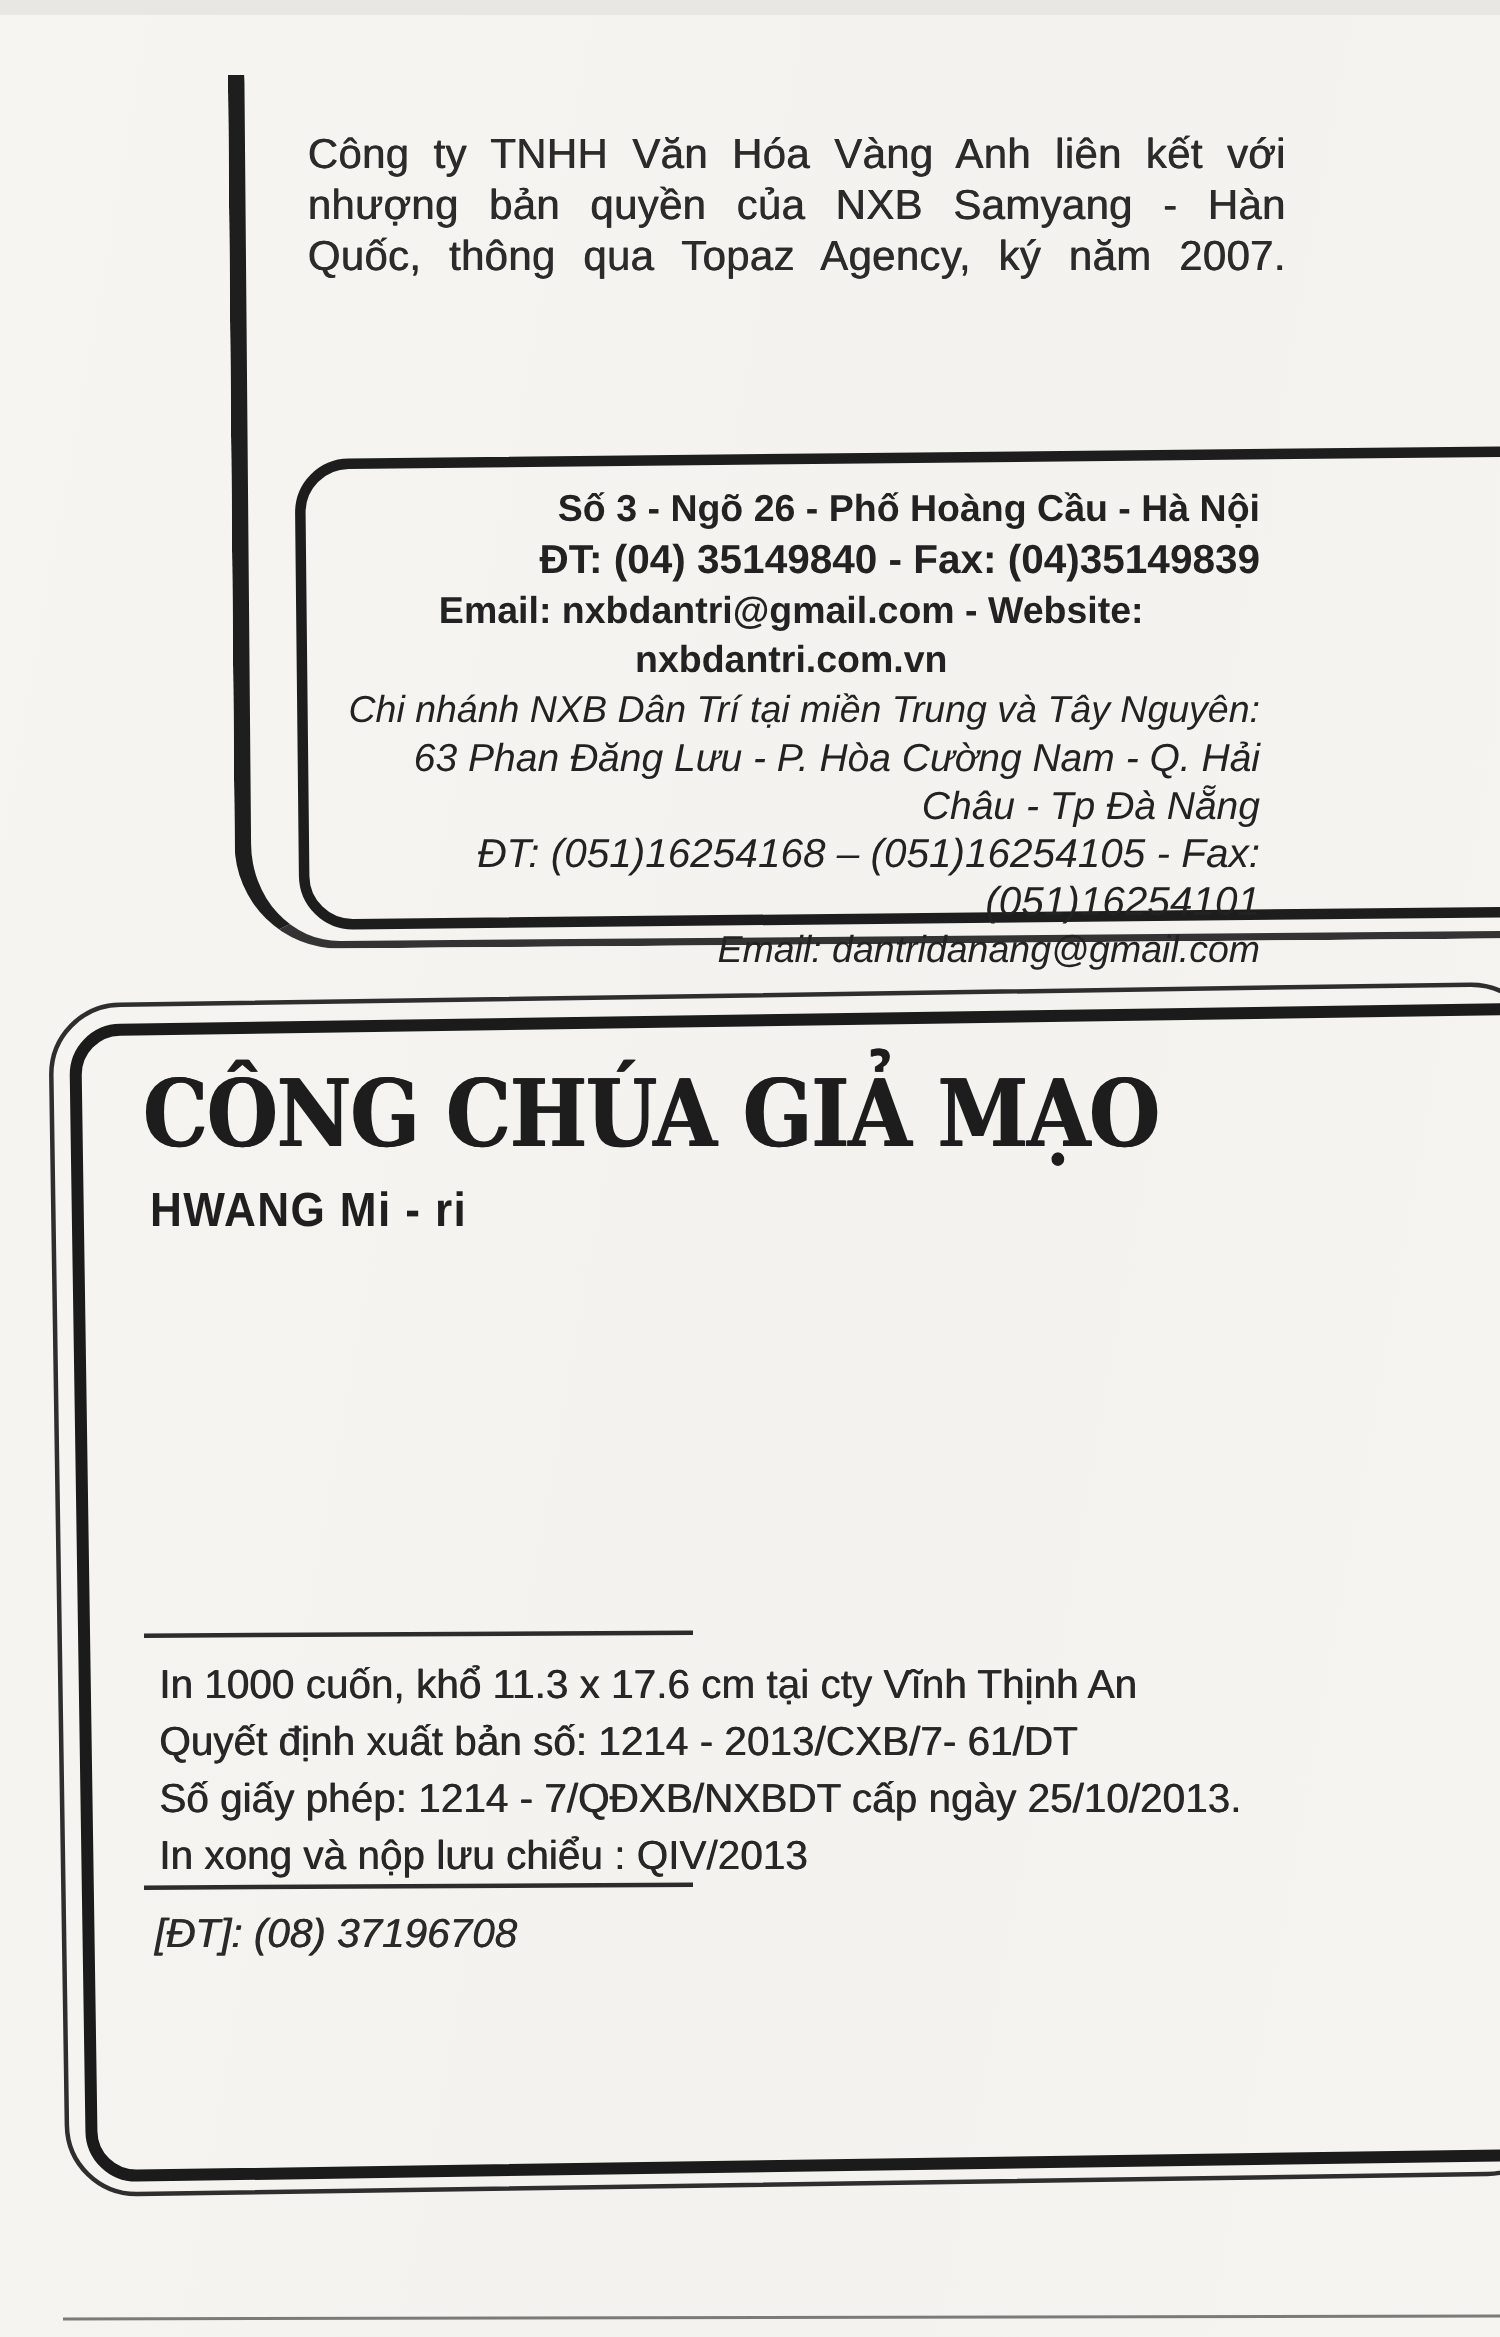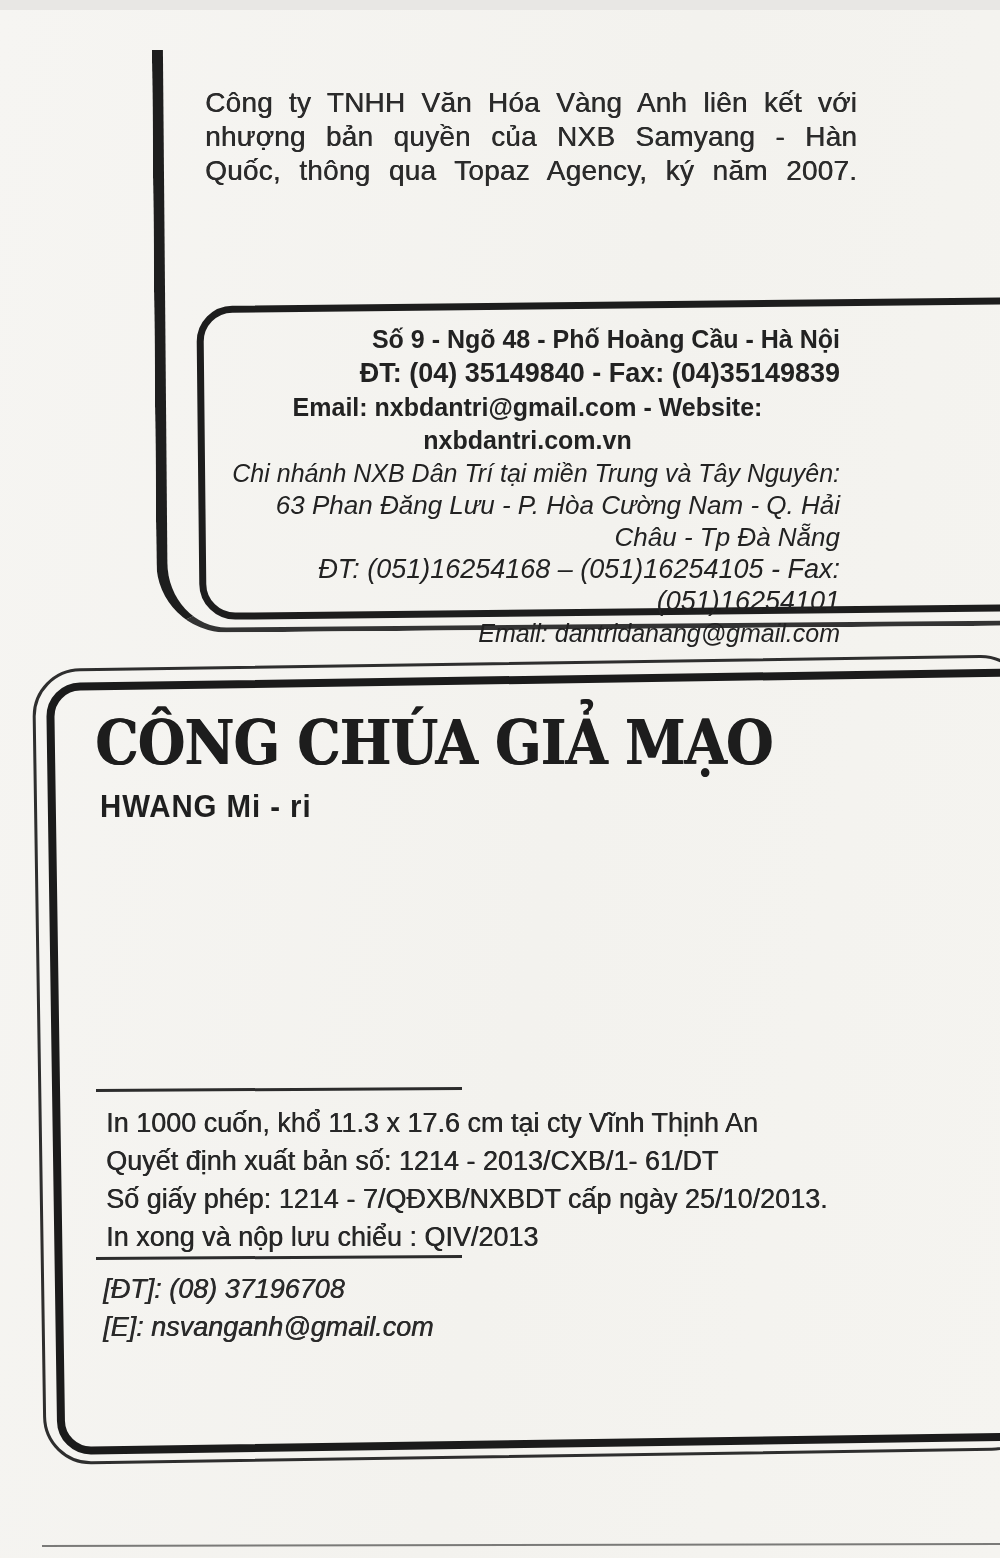--- a/index.html
+++ b/index.html
@@ -120,47 +120,46 @@
     <div class="cline">Công ty TNHH Văn Hóa Vàng Anh liên kết với</div>
     <div class="cline">nhượng bản quyền của NXB Samyang - Hàn</div>
     <div class="cline last">Quốc, thông qua Topaz Agency, ký năm 2007.</div>
   </div>
 
   <div class="pub-outer-frame"></div>
 
   <div class="pub-box-border"></div>
 
   <div class="pub-content">
-    <div class="pub-line1">Số 9 - Ngõ 48 - Phố Hoàng Cầu - Hà Nội</div>
+    <div class="pub-line1">Số 3 - Ngõ 26 - Phố Hoàng Cầu - Hà Nội</div>
     <div class="pub-line2">ĐT: (04) 35149840 - Fax: (04)35149839</div>
     <div class="pub-line3">Email: nxbdantri@gmail.com - Website: nxbdantri.com.vn</div>
     <div class="pub-it b1">Chi nhánh NXB Dân Trí tại miền Trung và Tây Nguyên:</div>
     <div class="pub-it b2">63 Phan Đăng Lưu - P. Hòa Cường Nam - Q. Hải Châu - Tp Đà Nẵng</div>
     <div class="pub-it b3">ĐT: (051)16254168 – (051)16254105 - Fax: (051)16254101</div>
     <div class="pub-it b1">Email: dantridanang@gmail.com</div>
   </div>
 
   <div class="book-outer"></div>
   <div class="book-inner"></div>
 
   <div class="book-title">CÔNG CHÚA GIẢ MẠO</div>
   <div class="book-author">HWANG Mi - ri</div>
 
 
   <div class="rule r1"></div>
 
   <div class="printing semibold">
     <div>In 1000 cuốn, khổ 11.3 x 17.6 cm tại cty Vĩnh Thịnh An</div>
-    <div>Quyết định xuất bản số: 1214 - 2013/CXB/1- 61/DT</div>
+    <div>Quyết định xuất bản số: 1214 - 2013/CXB/7- 61/DT</div>
     <div>Số giấy phép: 1214 - 7/QĐXB/NXBDT cấp ngày 25/10/2013.</div>
     <div>In xong và nộp lưu chiểu : QIV/2013</div>
   </div>
 
   <div class="rule r2"></div>
 
   <div class="company semibold">
     <div>[ĐT]: (08) 37196708</div>
-    <div>[E]: nsvanganh@gmail.com</div>
   </div>
 
   <div class="page-bottom-line"></div>
 
 </div>
 
 </body></html>

